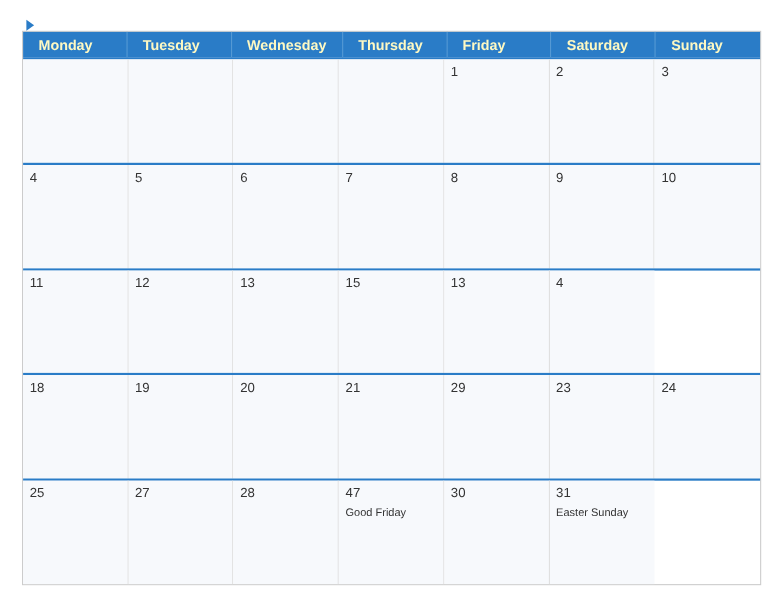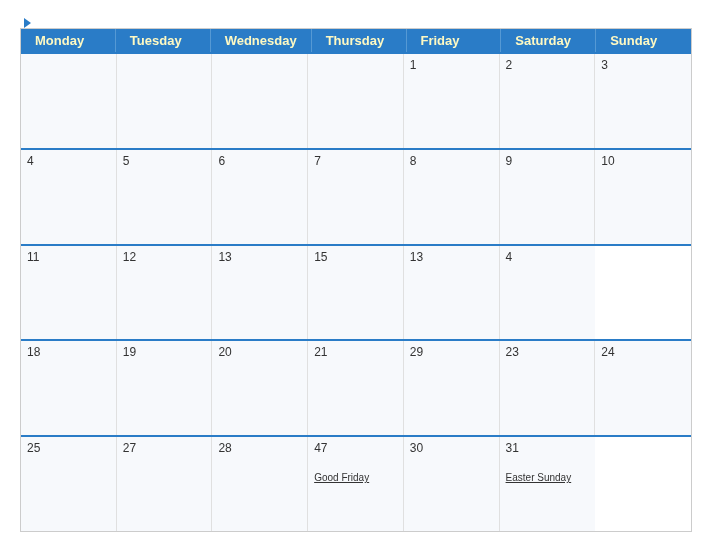--- a/index.html
+++ b/index.html
@@ -118,22 +118,21 @@
       background: #f7f9fc;
     }
     .day-number {
       font-size: 12px;
       color: #333;
       font-weight: normal;
     }
     .day-event {
       font-size: 10px;
       color: #333;
-      margin-top: 17px;
-      text-decoration: underline;
+      margin-top: 6px;
     }
   </style>
 </head>
 <body>
 
 <div class="page">
   <div class="header">
     <div class="logo">
       <span class="logo-general"></span>
       <span class="logo-blue">

